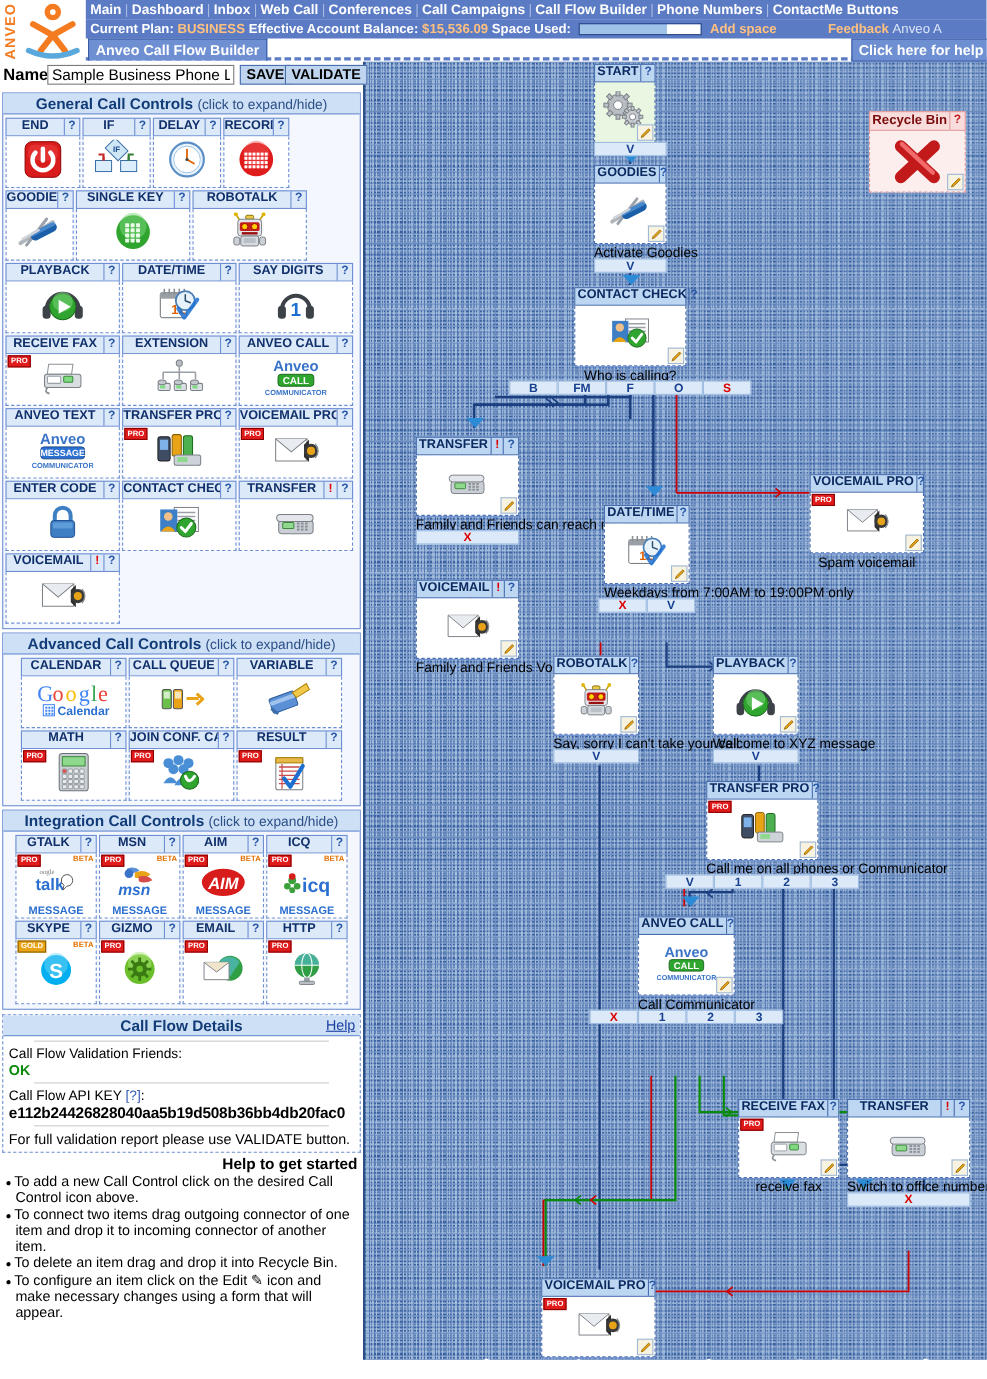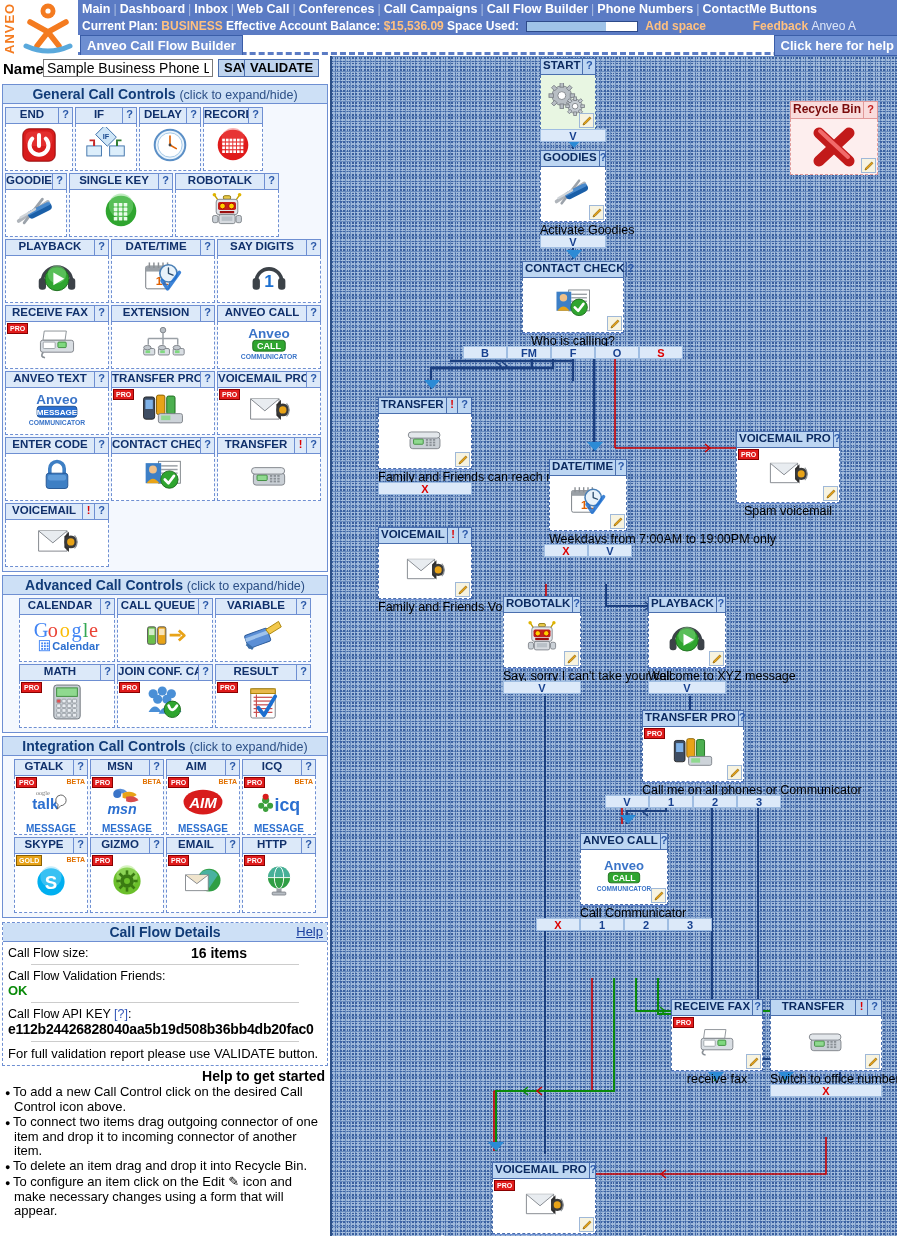--- a/index.html
+++ b/index.html
@@ -31,21 +31,21 @@
       padding:2px 6px;border:1px solid #3a5da8;line-height:15px;white-space:nowrap;}
 
   
   #namebar{position:absolute;left:0;top:58px;width:330px;height:22px;z-index:30;}
   #namebar .lbl{position:absolute;left:3px;top:2px;font:bold 15px "Liberation Sans",sans-serif;color:#000;}
   #nameinput{position:absolute;left:43px;top:1px;width:170px;height:18px;border:1px solid #7a7a7a;
       font:14px "Liberation Sans",sans-serif;padding:0 3px;box-sizing:border-box;background:#fff;}
   .topbtn{position:absolute;top:1px;background:#BFD4EE;border:1px solid #4a6fae;color:#000;
       font:bold 13px "Liberation Sans",sans-serif;padding:1px 5px;cursor:pointer;line-height:14px;}
   #savebtn{left:218px;}
-  #validatebtn{left:244px;}
+  #validatebtn{left:259px;}
 
   
   #leftpanel{position:absolute;left:2px;top:84px;width:326px;height:1130px;z-index:20;}
   .section{border:1px solid #6E8FD2;background:#F4F8FE;margin-bottom:3px;}
   .sechead{background:#CDE0F6;border-bottom:1px solid #6E8FD2;text-align:center;padding:1px 0;
       font:bold 14px "Liberation Sans",sans-serif;color:#123c78;}
   .sechead .sub{font-weight:normal;font-size:12.5px;color:#2c4f86;}
   .ctlgrid{display:flex;flex-wrap:wrap;padding:2px 1px 3px 1px;justify-content:flex-start;}
   .ctl{box-sizing:border-box;margin:1px 1px;position:relative;}
   .ctl .cap{display:flex;border:1px solid #6E8FD2;background:#DCE9F9;height:15px;align-items:stretch;}
@@ -949,24 +949,20 @@
 
       </div>
         </div>
       </div>
   </div>
 
   <div id="details">
     <div class="dh">
       <span>Call Flow Details</span>
       <span class="help">Help</span>
-    </div>
-    <div class="drow">
-      <span>Call Flow size:</span>
-      <span class="val">16 items</span>
     </div>
     <div class="hr"></div>
     <div class="drow">
       <div>Call Flow Validation Friends:</div>
       <div class="okval">OK</div>
     </div>
     <div class="hr"></div>
     <div class="drow">
       <div><span>Call Flow API KEY</span>
         <span style="color:#3558b8">[?]</span><span>:</span></div>

